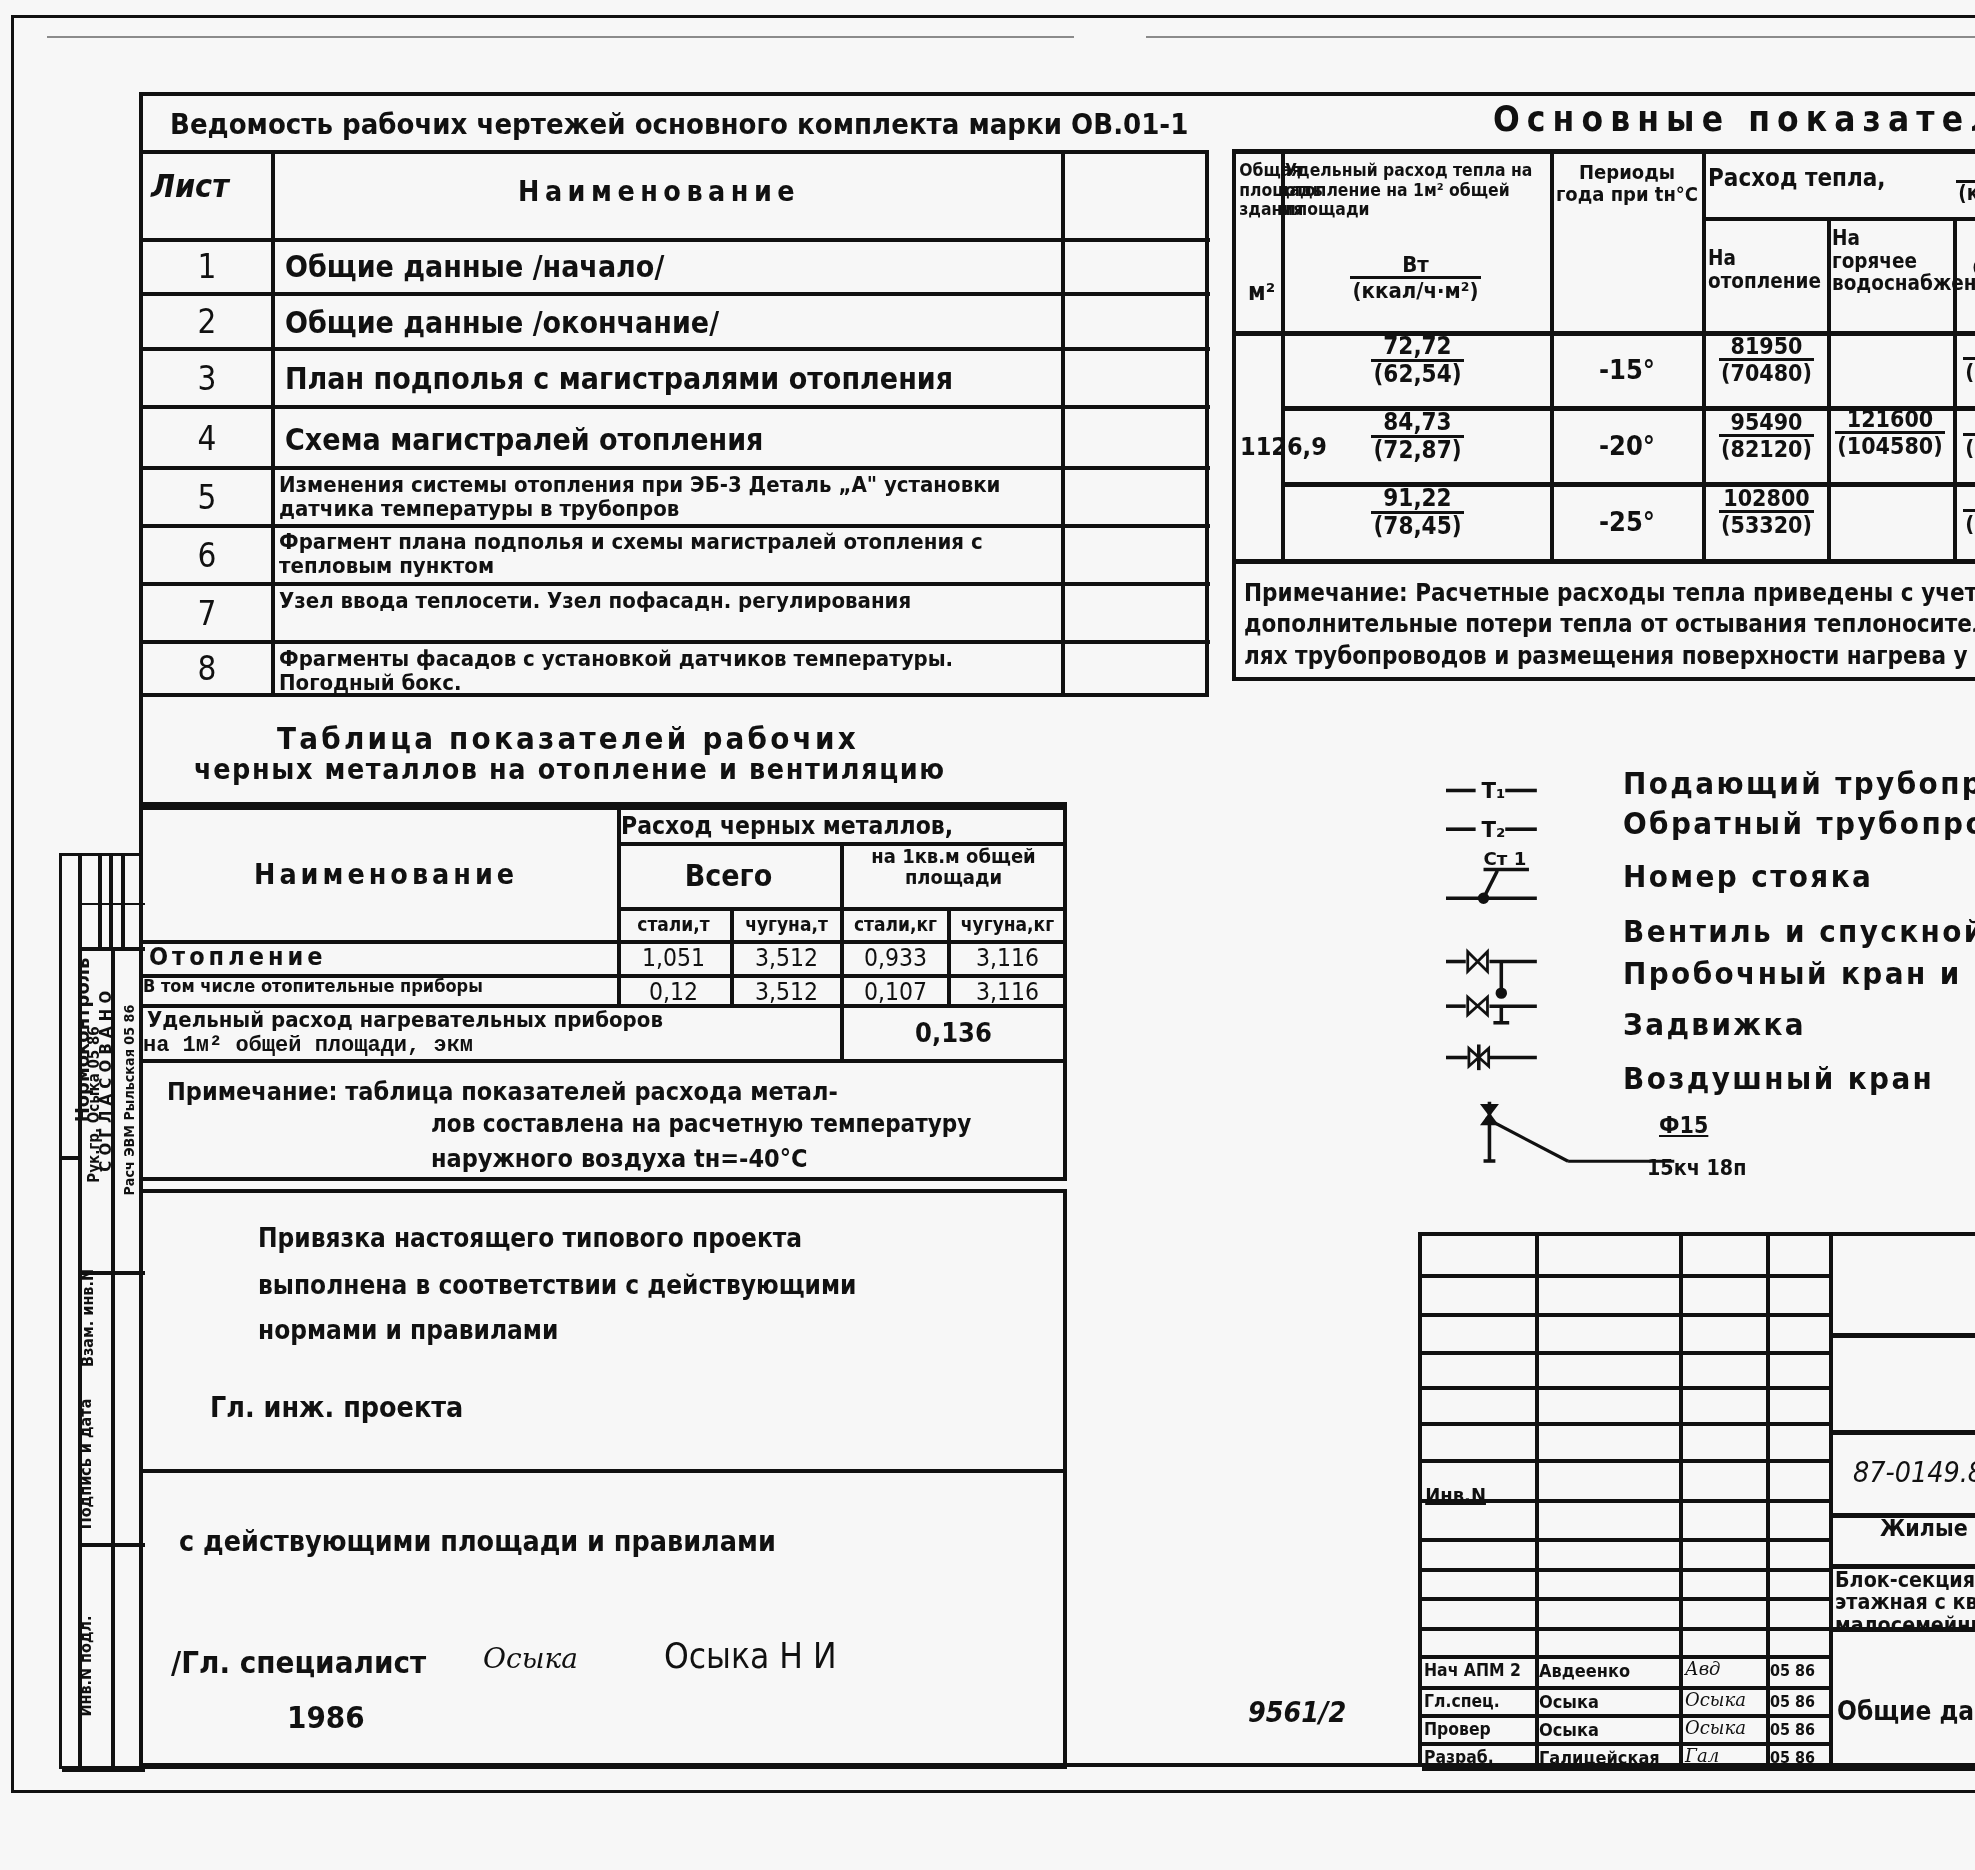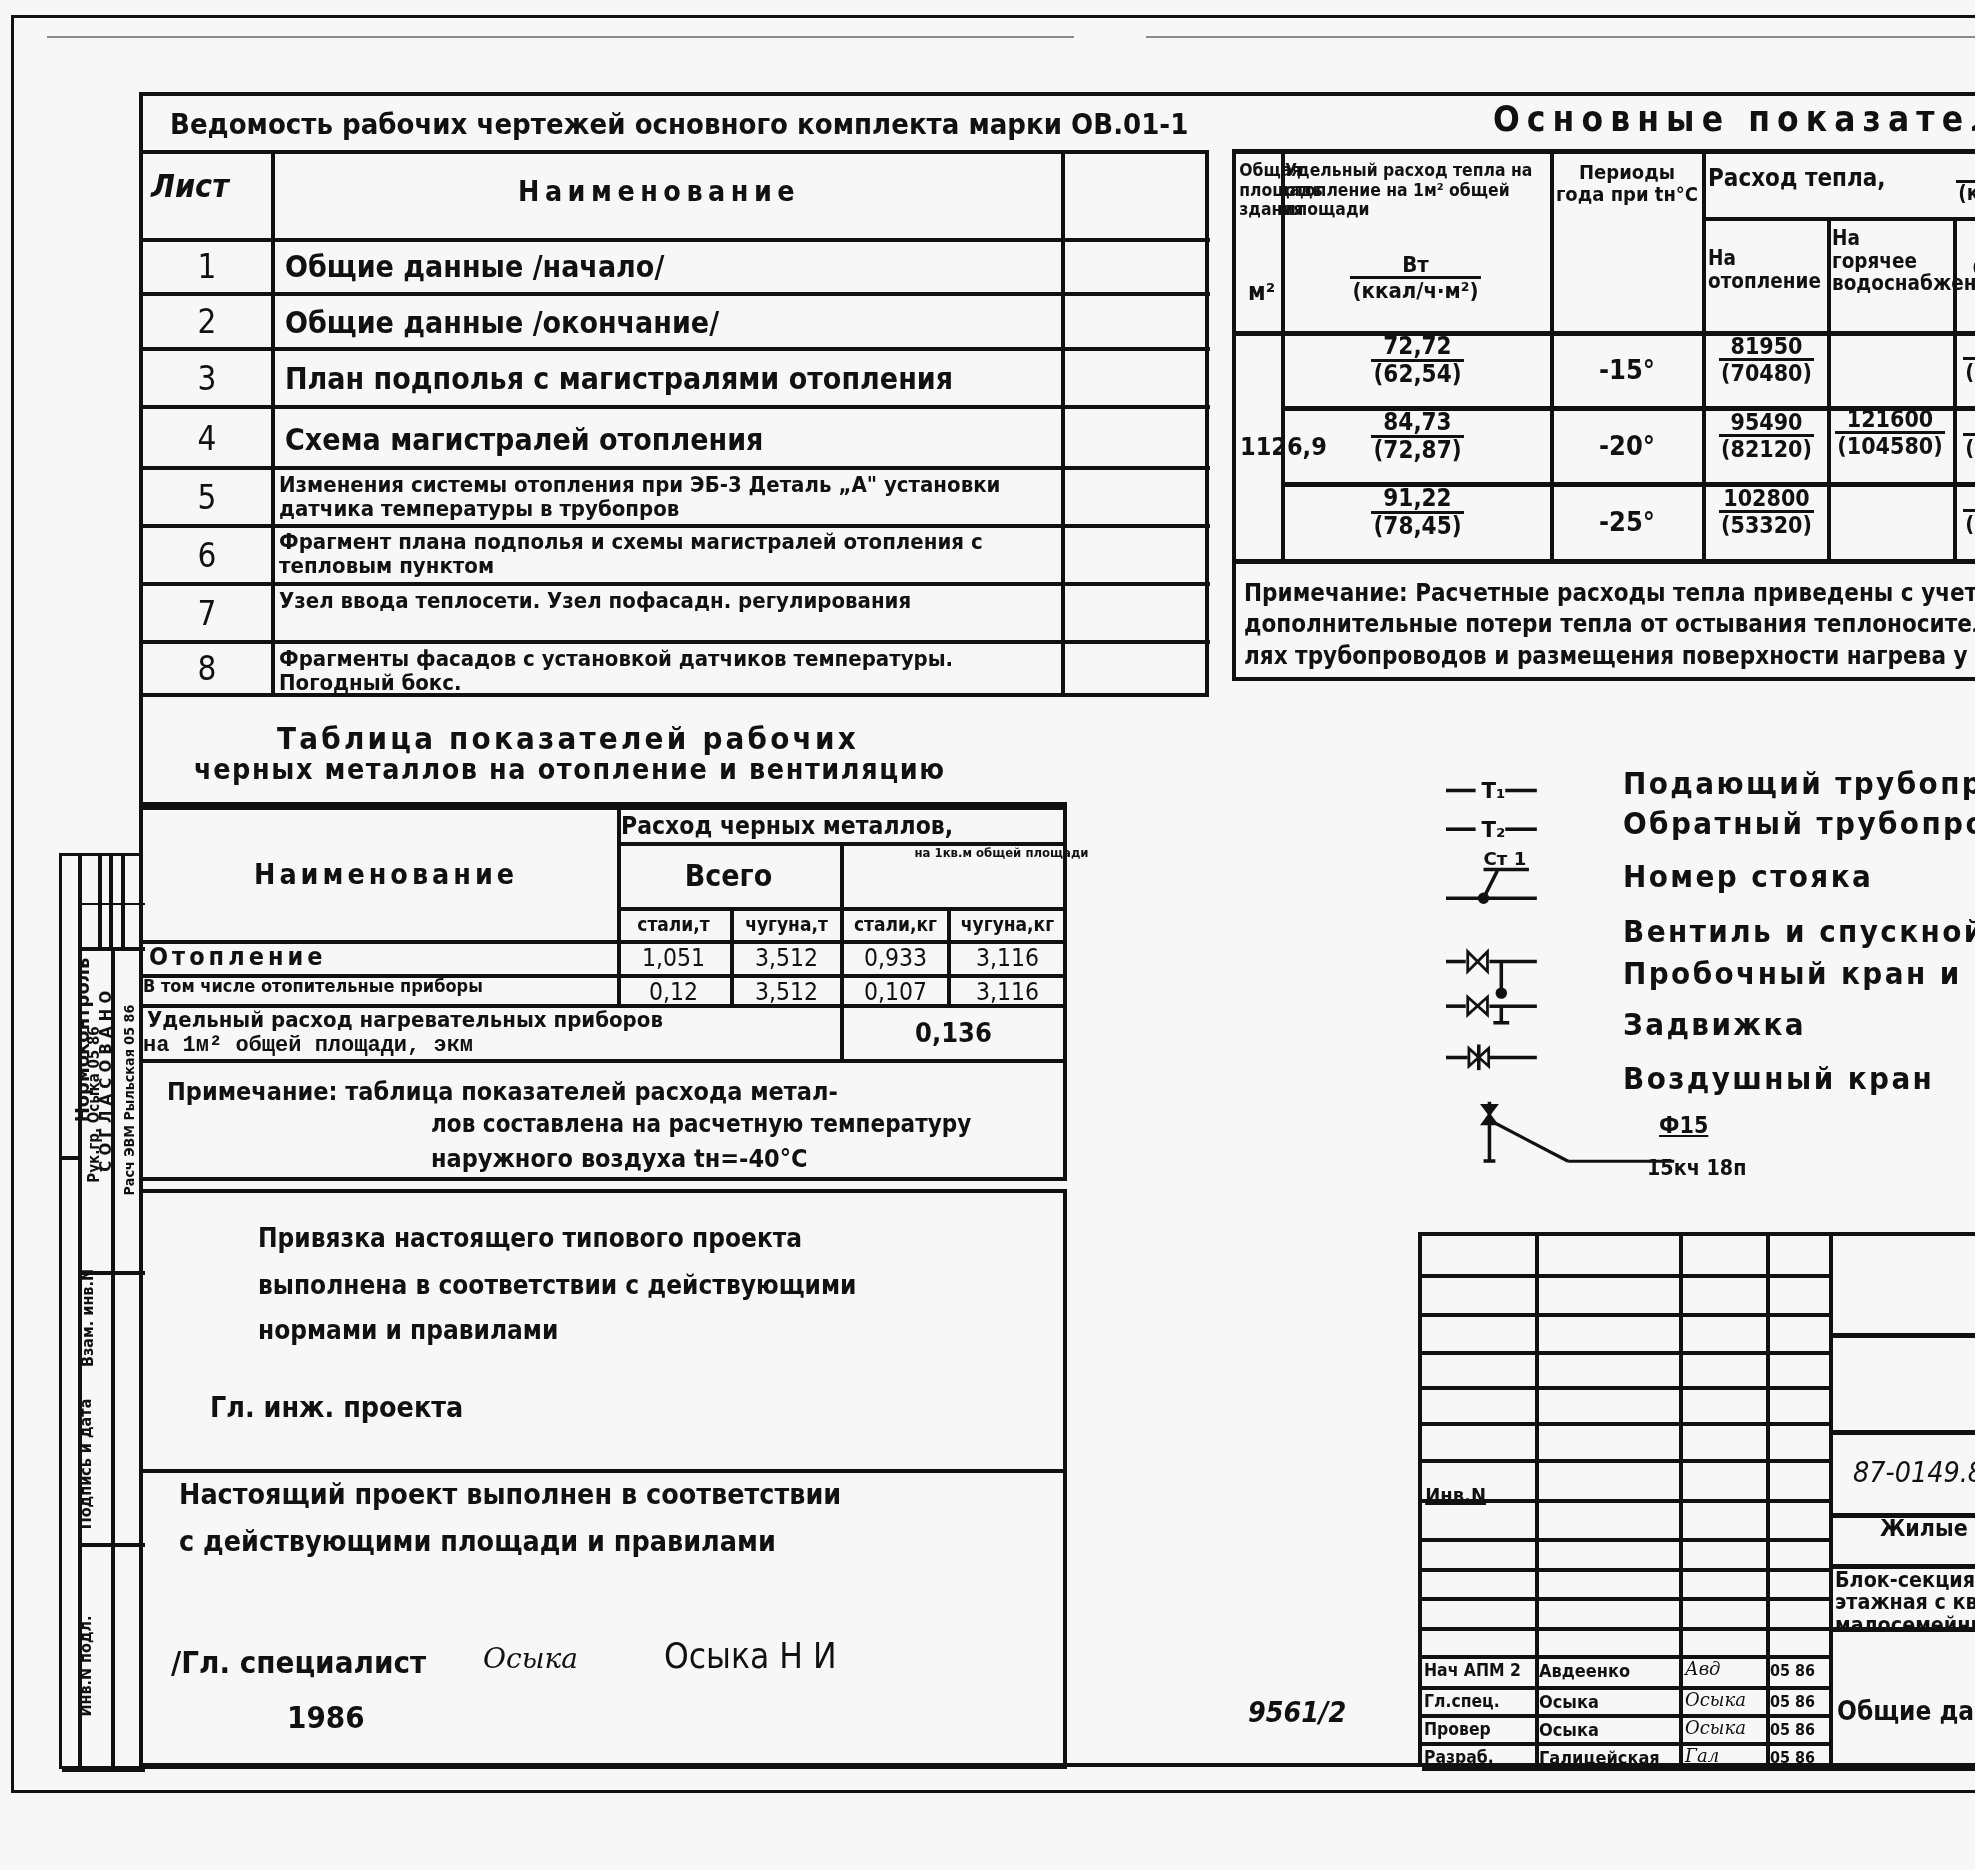--- a/index.html
+++ b/index.html
@@ -159,21 +159,21 @@
   <div class="hl" style="left:478px;top:101px;width:446px;"></div>
   <div class="hl" style="left:0;top:134px;width:924px;"></div>
   <div class="hl" style="left:0;top:168px;width:924px;"></div>
   <div class="hl" style="left:0;top:198px;width:924px;"></div>
   <div class="vl" style="left:701px;top:198px;height:55px;"></div>
   <div class="hl" style="left:0;top:253px;width:924px;"></div>
 
   <div class="t" style="left:115px;top:55px;font-size:28.4px;letter-spacing:4px;">Наименование</div>
   <div class="t" style="left:482px;top:8px;font-size:24.5px;">Расход черных металлов,</div>
   <div class="t c" style="left:478px;top:55px;width:223px;font-size:30px;">Всего</div>
-  <div class="t c" style="left:705px;top:40px;width:219px;font-size:13px;line-height:1.05;white-space:normal;margin-left:48px;">на 1кв.м общей площади</div>
+  <div class="t c" style="left:705px;top:40px;width:219px;font-size:20px;line-height:1.05;white-space:normal;">на 1кв.м общей площади</div>
   <div class="t c" style="left:478px;top:109px;width:113px;font-size:19px;">стали,т</div>
   <div class="t c" style="left:594px;top:109px;width:107px;font-size:19px;">чугуна,т</div>
   <div class="t c" style="left:705px;top:109px;width:103px;font-size:19px;">стали,кг</div>
   <div class="t c" style="left:812px;top:109px;width:113px;font-size:19px;">чугуна,кг</div>
 
   <div id="metal-rows">
       <div class="abs" style="left:0;top:136px;width:924px;height:32px;">
         <div class="t" style="left:10px;top:3.2px;width:470px;font-size:25px;line-height:0.95;white-space:normal;letter-spacing:4px;">Отопление</div>
         <div class="t c" style="left:478px;width:113px;top:4px;font-size:24.5px;font-weight:normal;">1,051</div>
         <div class="t c" style="left:594px;width:107px;top:4px;font-size:24.5px;font-weight:normal;">3,512</div>
@@ -199,21 +199,20 @@
 </div>
 
 <div class="abs" style="left:139px;top:1189px;width:928px;height:284px;border:4px solid #111;border-left:0;">
   <div class="t" style="left:119px;top:32px;font-size:26px;">Привязка настоящего типового проекта</div>
   <div class="t" style="left:119px;top:79px;font-size:26px;">выполнена в соответствии с действующими</div>
   <div class="t" style="left:119px;top:124px;font-size:26px;">нормами и правилами</div>
   <div class="t" style="left:71px;top:201px;font-size:28.4px;">Гл. инж. проекта</div>
 </div>
 
 <div class="abs" style="left:139px;top:1469px;width:928px;height:300px;border:4px solid #111;border-left:0;border-top:0;">
-  <div class="t" style="left:40px;top:12px;font-size:28.4px;">Настоящий проект выполнен в соответствии</div>
   <div class="t" style="left:40px;top:59px;font-size:28.4px;">с действующими площади и правилами</div>
   <div class="t" style="left:32px;top:178px;font-size:31px;">/Гл. специалист</div>
   <div class="t" style="left:344px;top:176px;font-size:28px;font-family:'DejaVu Serif',serif;font-style:italic;font-weight:normal;">Осыка</div>
   <div class="t" style="left:525px;top:170px;font-size:35px;font-weight:normal;">Осыка Н И</div>
   <div class="t" style="left:148px;top:233px;font-size:31px;">1986</div>
 </div>
 
 <svg style="left:1446px;top:766px;" width="158" height="395" viewBox="0 0 400 1000">
   <g stroke="#111" stroke-width="9" fill="none">
     <line x1="0" y1="62" x2="75" y2="62"></line>

